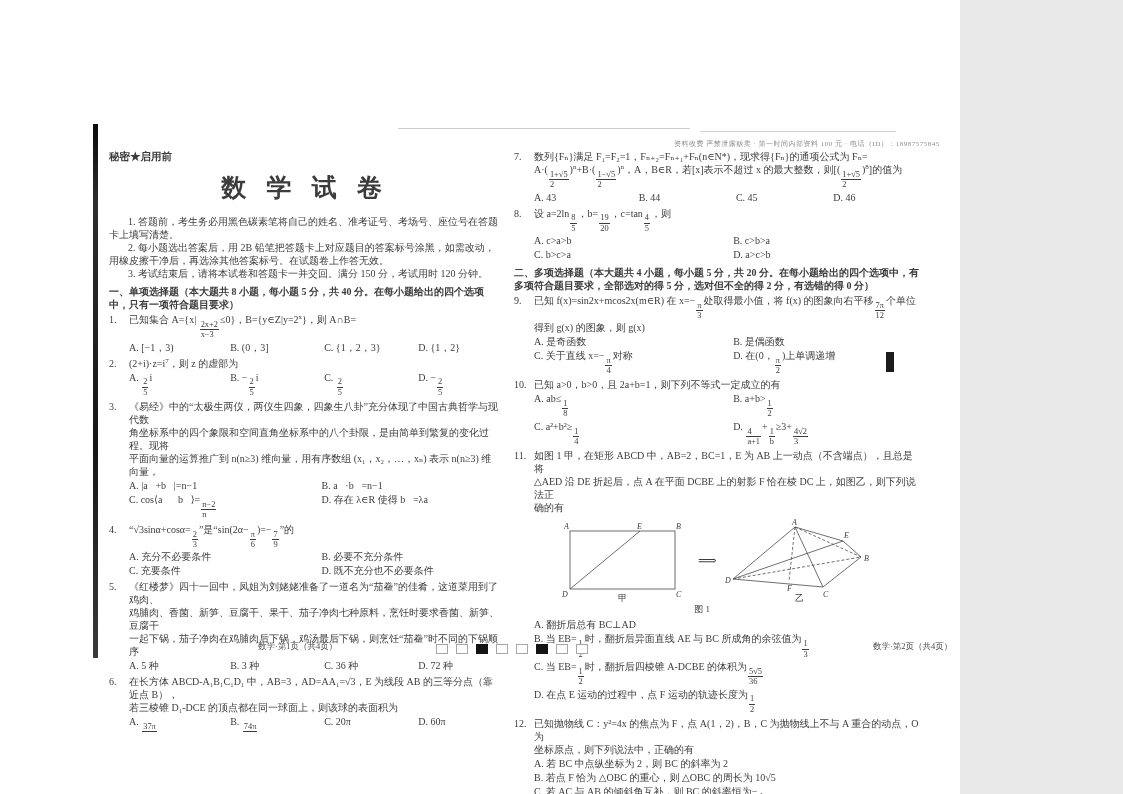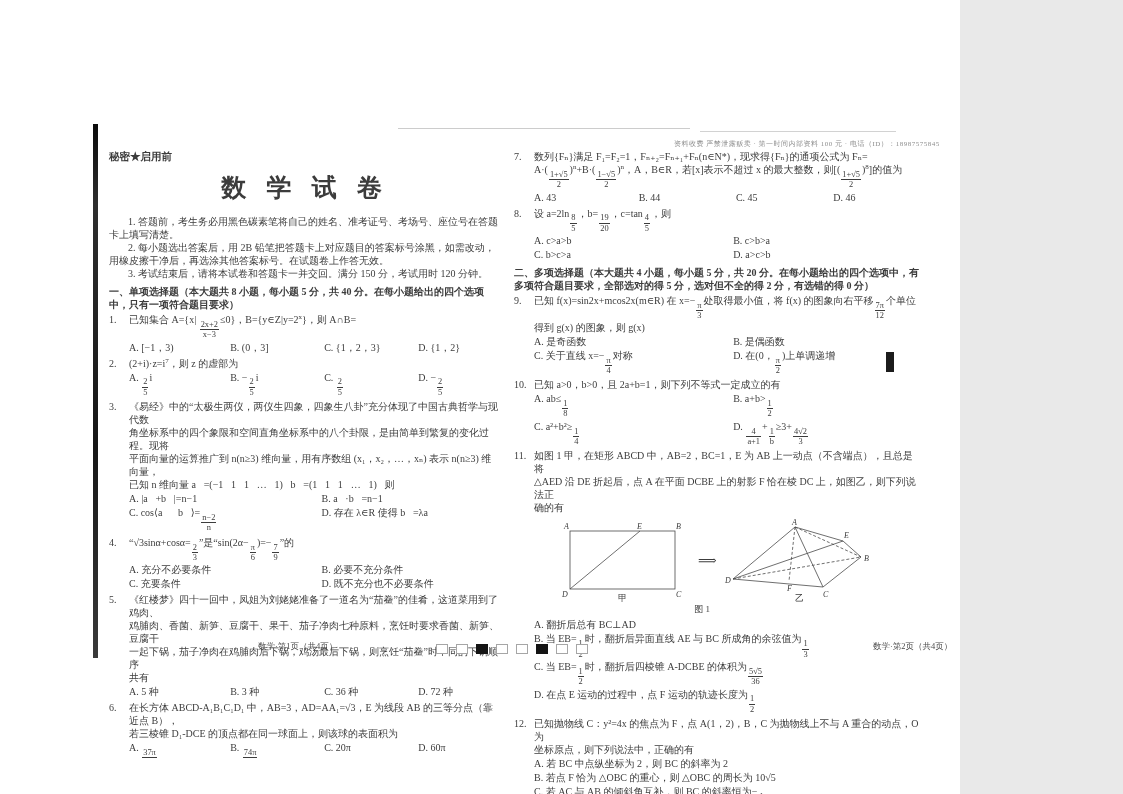--- a/index.html
+++ b/index.html
@@ -20,21 +20,21 @@
   .sec-title{font-weight:bold;margin:5px 0 2px 0;}
   .q{display:flex;margin:2px 0 3px 0;}
   .qno{flex:0 0 20px;}
   .qbody{flex:1;min-width:0;}
   .stem{}
   .opts{display:grid;column-gap:4px;row-gap:1px;margin-top:1px;}
   .c4{grid-template-columns:1.08fr 1fr 1fr .92fr;}
   .c2{grid-template-columns:1.05fr 1fr;}
   .c1{grid-template-columns:1fr;}
   .opt{white-space:nowrap;overflow:visible;}
-  .fr{display:inline-flex;flex-direction:column;vertical-align:-0.45em;text-align:center;
+  .fr{display:inline-flex;flex-direction:column;vertical-align:-0.45em;text-align:left;
       line-height:1.12;font-size:8.4px;margin:0 1px;}
   .fn{border-bottom:.8px solid currentColor;padding:0 1px;}
   .fd{padding:0 1px;}
   sup{font-size:7px;line-height:0;}
   .wm{position:absolute;left:674px;top:139px;width:256px;font-size:7px;color:#8e8e8e;
       filter:blur(.45px);white-space:nowrap;letter-spacing:.5px;}
   .foot{position:absolute;font-size:8.5px;color:#4a4a4a;filter:blur(.3px);}
   .foot-left{left:258px;top:641px;}
   .foot-right{left:873px;top:641px;}
   .regmarks{position:absolute;left:436px;top:644px;display:flex;gap:8px;}
@@ -108,21 +108,20 @@
                 </span></div>
             </div>
           </div>
         </div>
         <div class="q">
           <span class="qno">3.</span>
           <div class="qbody">
             <div class="stem">《易经》中的“太极生两仪，两仪生四象，四象生八卦”充分体现了中国古典哲学与现代数</div>
             <div class="stem">角坐标系中的四个象限和空间直角坐标系中的八个卦限，是由简单到繁复的变化过程。现将</div>
             <div class="stem">平面向量的运算推广到 n(n≥3) 维向量，用有序数组 (x₁，x₂，…，xₙ) 表示 n(n≥3) 维向量，</div>
-            <div class="stem">已知 n 维向量 a⃗=(−1，1，1，…，1)，b⃗=(1，1，1，…，1)，则</div>
             <div class="opts c2">
               <div class="opt">A. |a⃗+b⃗|=n−1</div>
               <div class="opt">B. a⃗·b⃗=n−1</div>
               <div class="opt">C. cos⟨a⃗，b⃗⟩=<span class="fr">
                   <span class="fn">n−2</span>
                   <span class="fd">n</span>
                 </span></div>
               <div class="opt">D. 存在 λ∈R 使得 b⃗=λa⃗</div>
             </div>
           </div>
@@ -147,21 +146,20 @@
               <div class="opt">D. 既不充分也不必要条件</div>
             </div>
           </div>
         </div>
         <div class="q">
           <span class="qno">5.</span>
           <div class="qbody">
             <div class="stem">《红楼梦》四十一回中，凤姐为刘姥姥准备了一道名为“茄鲞”的佳肴，这道菜用到了鸡肉、</div>
             <div class="stem">鸡脯肉、香菌、新笋、豆腐干、果干、茄子净肉七种原料，烹饪时要求香菌、新笋、豆腐干</div>
             <div class="stem">一起下锅，茄子净肉在鸡脯肉后下锅，鸡汤最后下锅，则烹饪“茄鲞”时不同的下锅顺序</div>
-            <div class="stem">共有</div>
             <div class="opts c4">
               <div class="opt">A. 5 种</div>
               <div class="opt">B. 3 种</div>
               <div class="opt">C. 36 种</div>
               <div class="opt">D. 72 种</div>
             </div>
           </div>
         </div>
         <div class="q">
           <span class="qno">6.</span>

